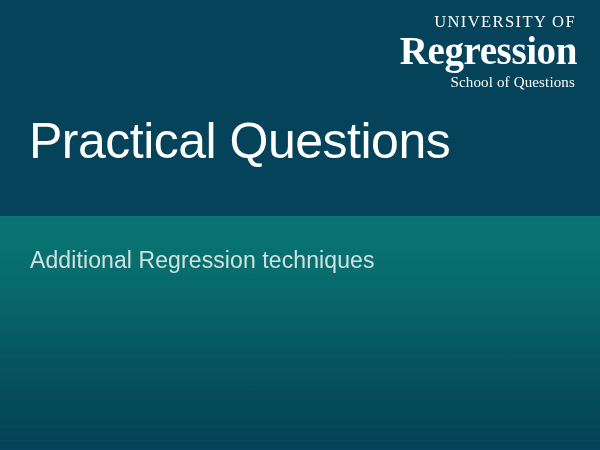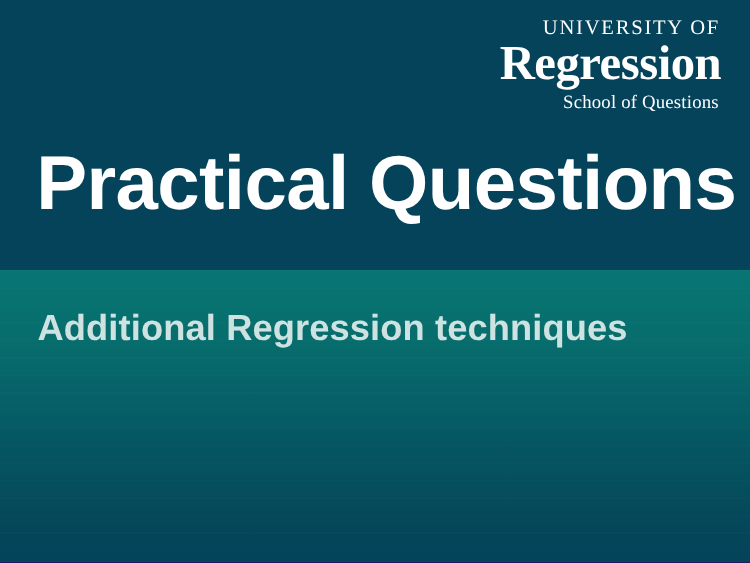--- a/index.html
+++ b/index.html
@@ -8,21 +8,21 @@
     padding: 0;
     background: #000;
   }
 
   .slide {
     position: relative;
     width: 600px;
     height: 450px;
     overflow: hidden;
     font-family: "Liberation Sans", sans-serif;
-    background: #6d28d9;
+    background: #a16207;
     -webkit-font-smoothing: antialiased;
   }
 
   
   .band-top {
     position: absolute;
     left: 0;
     top: 0;
     width: 600px;
     height: 216px;
@@ -100,36 +100,36 @@
     margin-top: 5px;
     padding-right: 2px;
   }
 
   
   .title {
     position: absolute;
     left: 29px;
     top: 114px;
     width: 545px;
-    font-size: 61px;
-    font-weight: 700;
+    font-size: 50px;
+    font-weight: 400;
     line-height: 1.08;
     letter-spacing: -0.5px;
     color: #ffffff;
     white-space: nowrap;
   }
 
   
   .subtitle {
     position: absolute;
     left: 30px;
     top: 247px;
     width: 545px;
-    font-size: 29px;
-    font-weight: 700;
+    font-size: 23px;
+    font-weight: 400;
     line-height: 1.15;
     letter-spacing: 0.1px;
     color: #cfe2e2;
     white-space: nowrap;
   }
 </style>
 </head>
 <body>
 
 <div class="slide">

